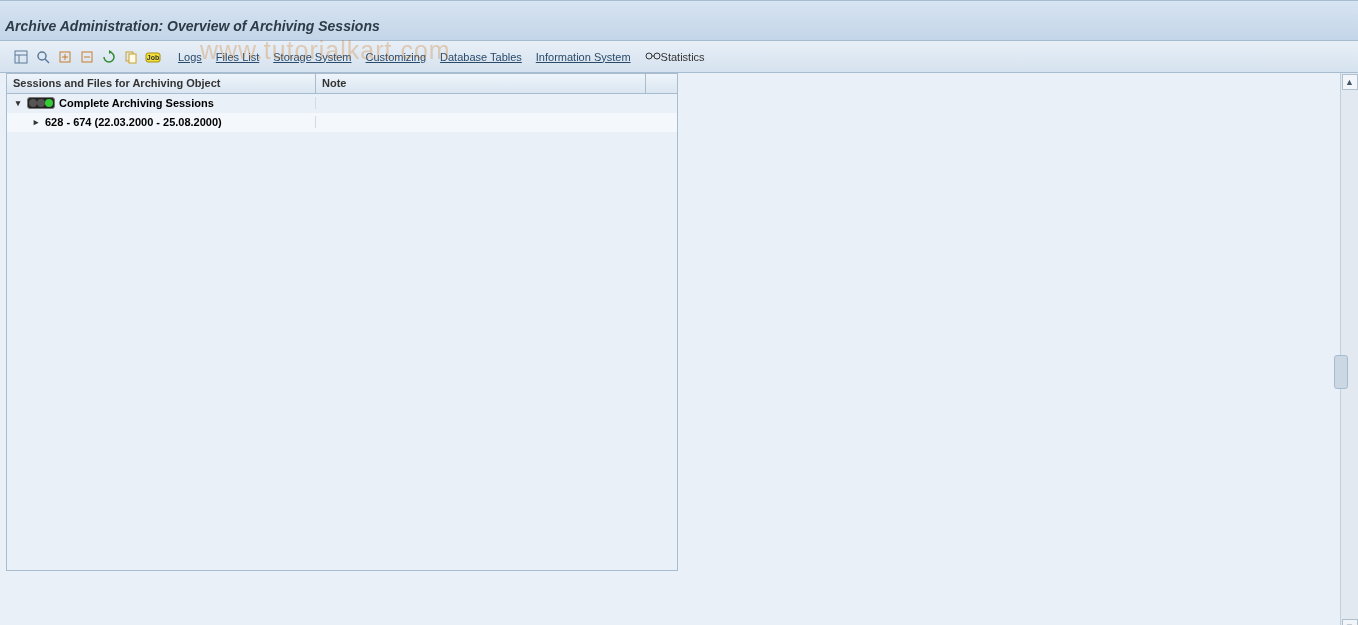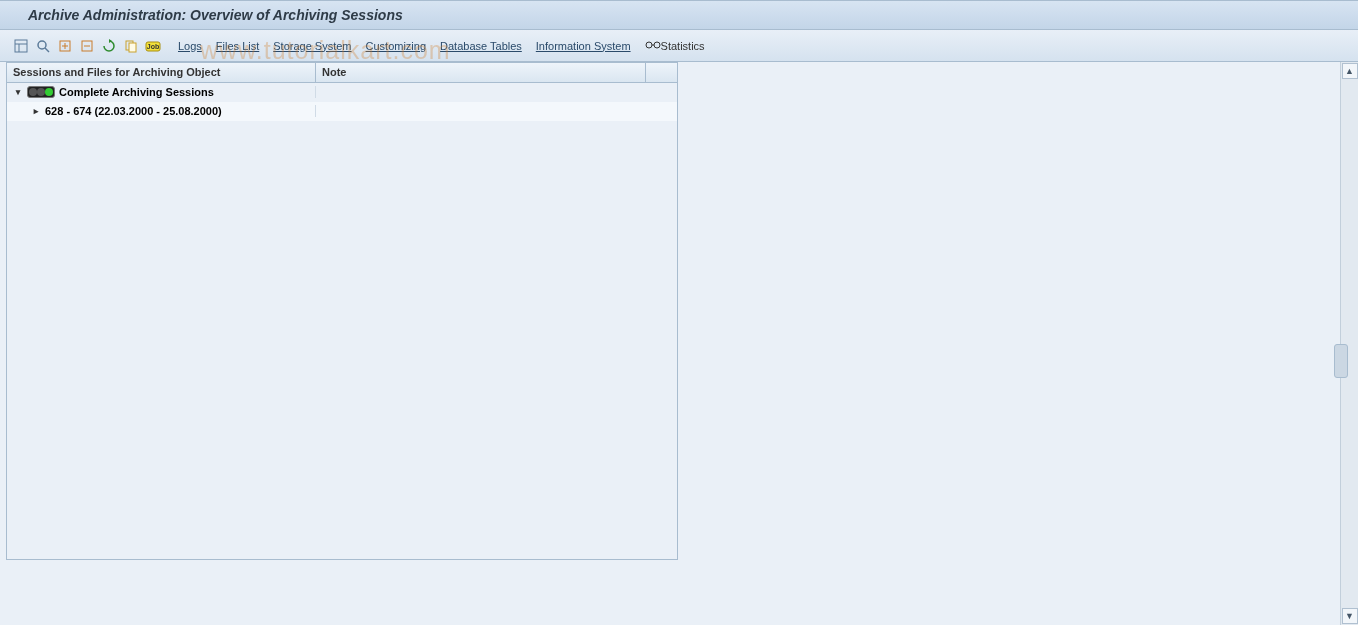--- a/index.html
+++ b/index.html
@@ -13,24 +13,24 @@
       height: 625px;
       background: #eaf0f7;
       overflow: hidden;
       position: relative;
     }
     .title-bar {
       background: linear-gradient(to bottom, #d7e4f2, #c3d5e8);
       border: 1px solid #a8bccf;
       border-left: none;
       border-right: none;
-      padding: 6px 28px;
-      height: 30px;
-      display: flex;
-      align-items: flex-start;
+      padding: 6px 5px;
+      height: 41px;
+      display: flex;
+      align-items: flex-end;
     }
     .title-bar h1 {
       font-size: 14px;
       font-weight: bold;
       font-style: italic;
       color: #2e3b47;
     }
     .toolbar {
       background: linear-gradient(to bottom, #e8eff7, #d5e2ef);
       border-bottom: 1px solid #a8bccf;

